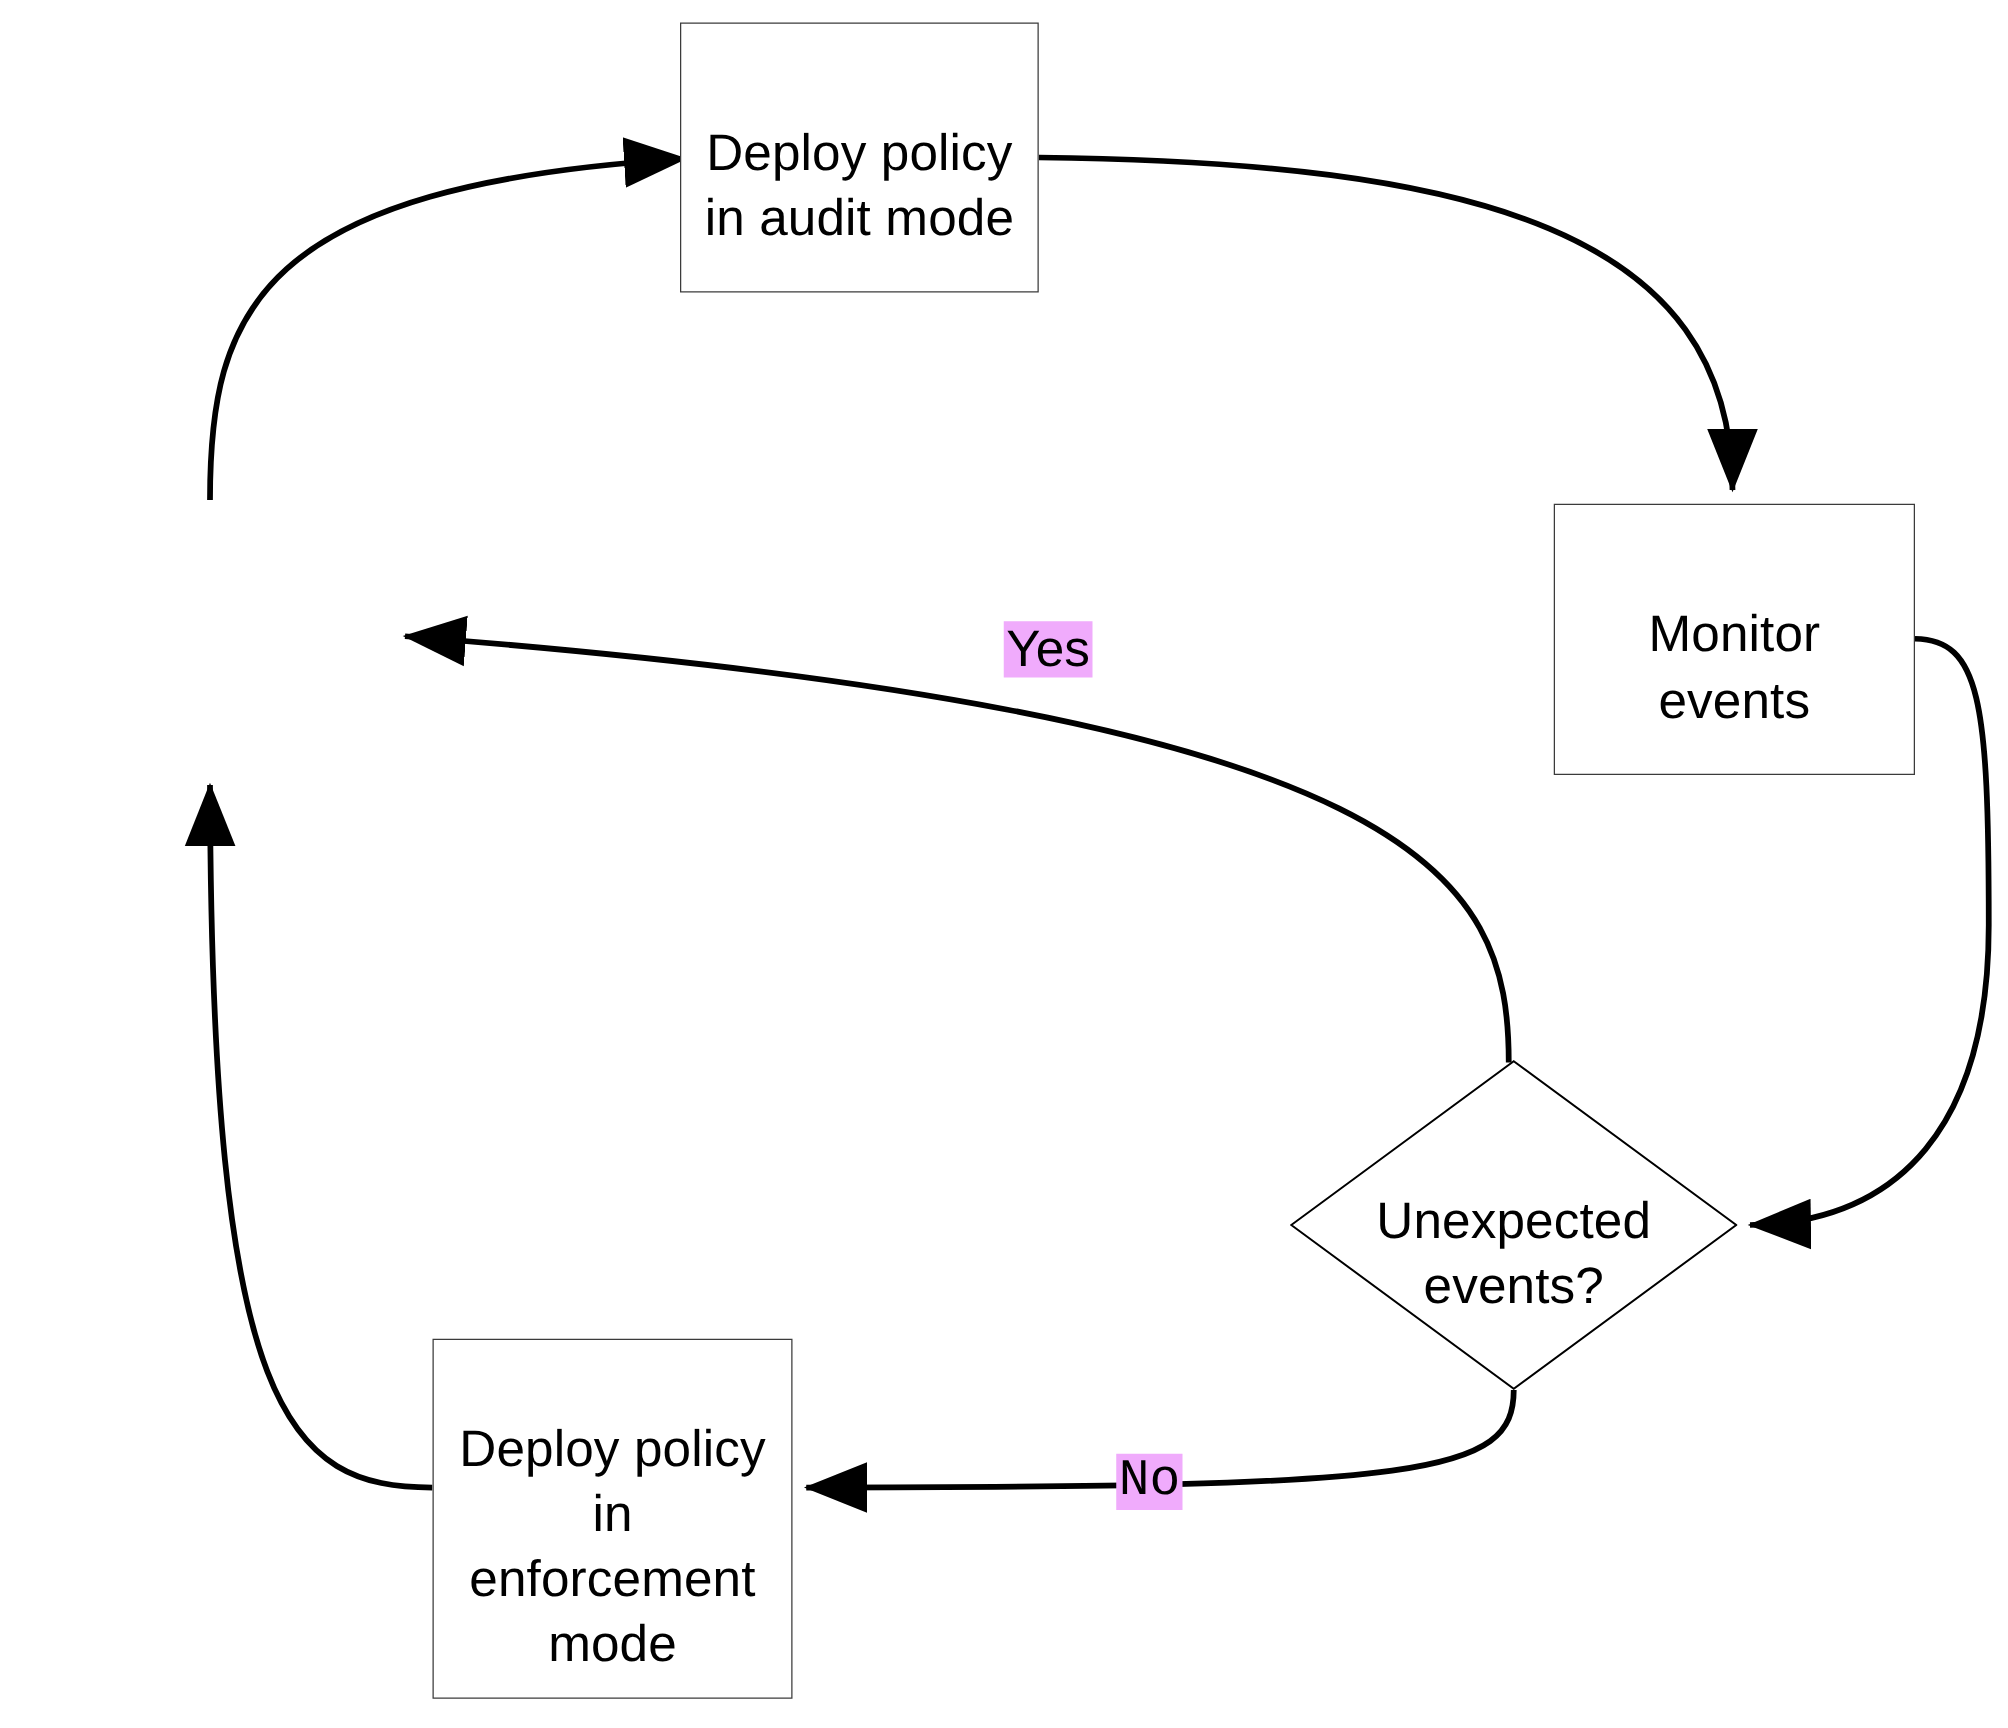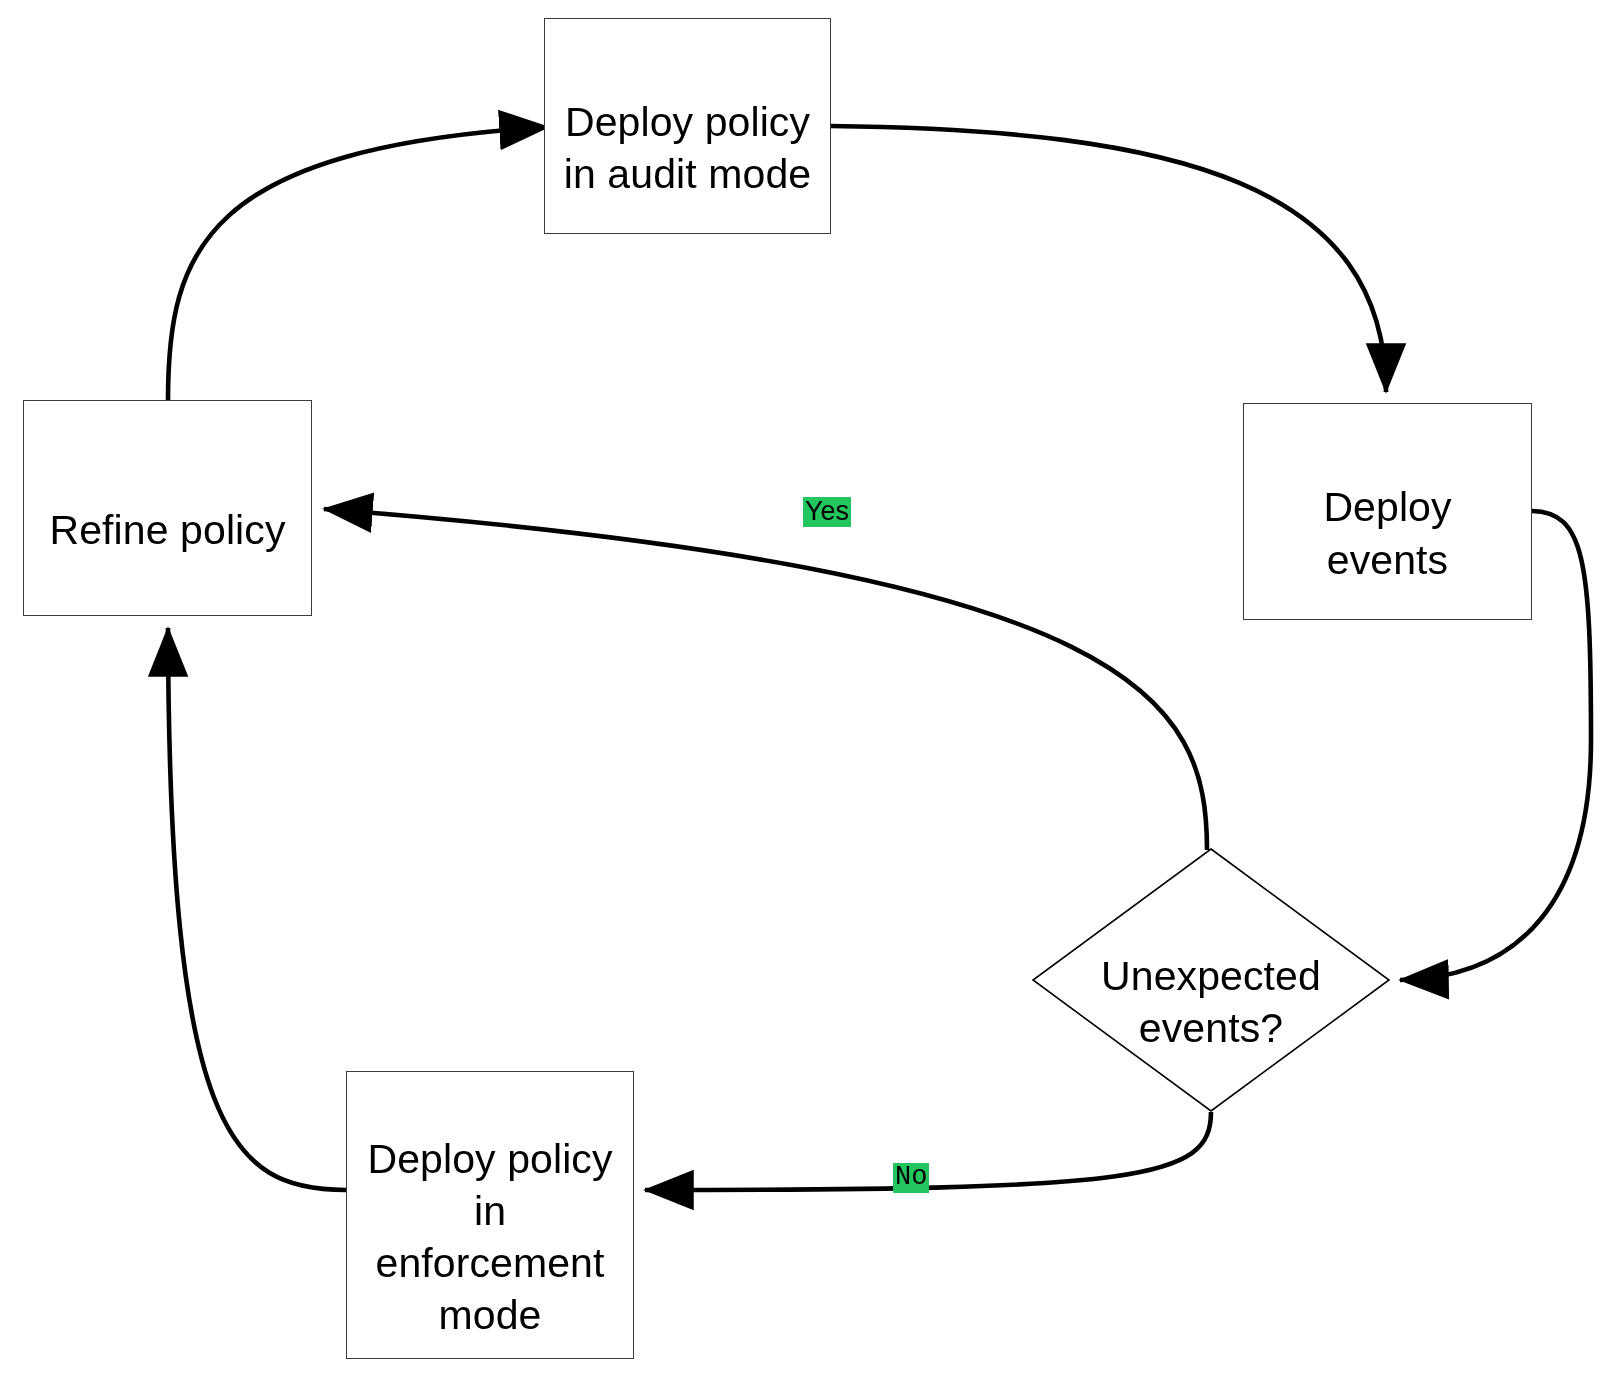--- a/index.html
+++ b/index.html
@@ -55,23 +55,23 @@
     left: 0;
     top: 0;
   }
   .decision .node-label {
     position: relative;
     z-index: 2;
     text-align: center;
   }
   .edge-label {
     position: absolute;
-    font-size: 27px;
+    font-size: 41px;
     color: #000000;
-    background: #22c55e;
+    background: #f0abfc;
     padding: 0 2px;
     line-height: 1.1;
     white-space: nowrap;
   }
 </style>
 </head>
 <body>
 
 <div id="canvas">
 
@@ -93,26 +93,23 @@
     <path d="M1211,1112 C1211,1180 1140,1190 645,1190" fill="none" stroke="#000000" stroke-width="4.6" marker-end="url(#arrow)"></path>
 
     <path d="M346,1190 C230,1190 169,1130 168,628" fill="none" stroke="#000000" stroke-width="4.6" marker-end="url(#arrow)"></path>
   </svg>
 
   <div class="node process" style="left:544px; top:18px; width:287px; height:216px;">
     <span class="node-label">Deploy policy
 in audit mode</span>
   </div>
 
-  <div class="node process" style="left:23px; top:400px; width:289px; height:216px;">
-    <span class="node-label">Refine policy</span>
-  </div>
 
   <div class="node process" style="left:1243px; top:403px; width:289px; height:217px;">
-    <span class="node-label">Deploy
+    <span class="node-label">Monitor
 events</span>
   </div>
 
   <div class="decision" style="left:1032px; top:848px; width:358px; height:264px;">
     <svg width="358" height="264" viewBox="0 0 358 264">
       <polygon points="179,1 357,132 179,263 1,132" fill="#ffffff" stroke="#000000" stroke-width="1.6"></polygon>
     </svg>
     <span class="node-label">Unexpected
 events?</span>
   </div>

